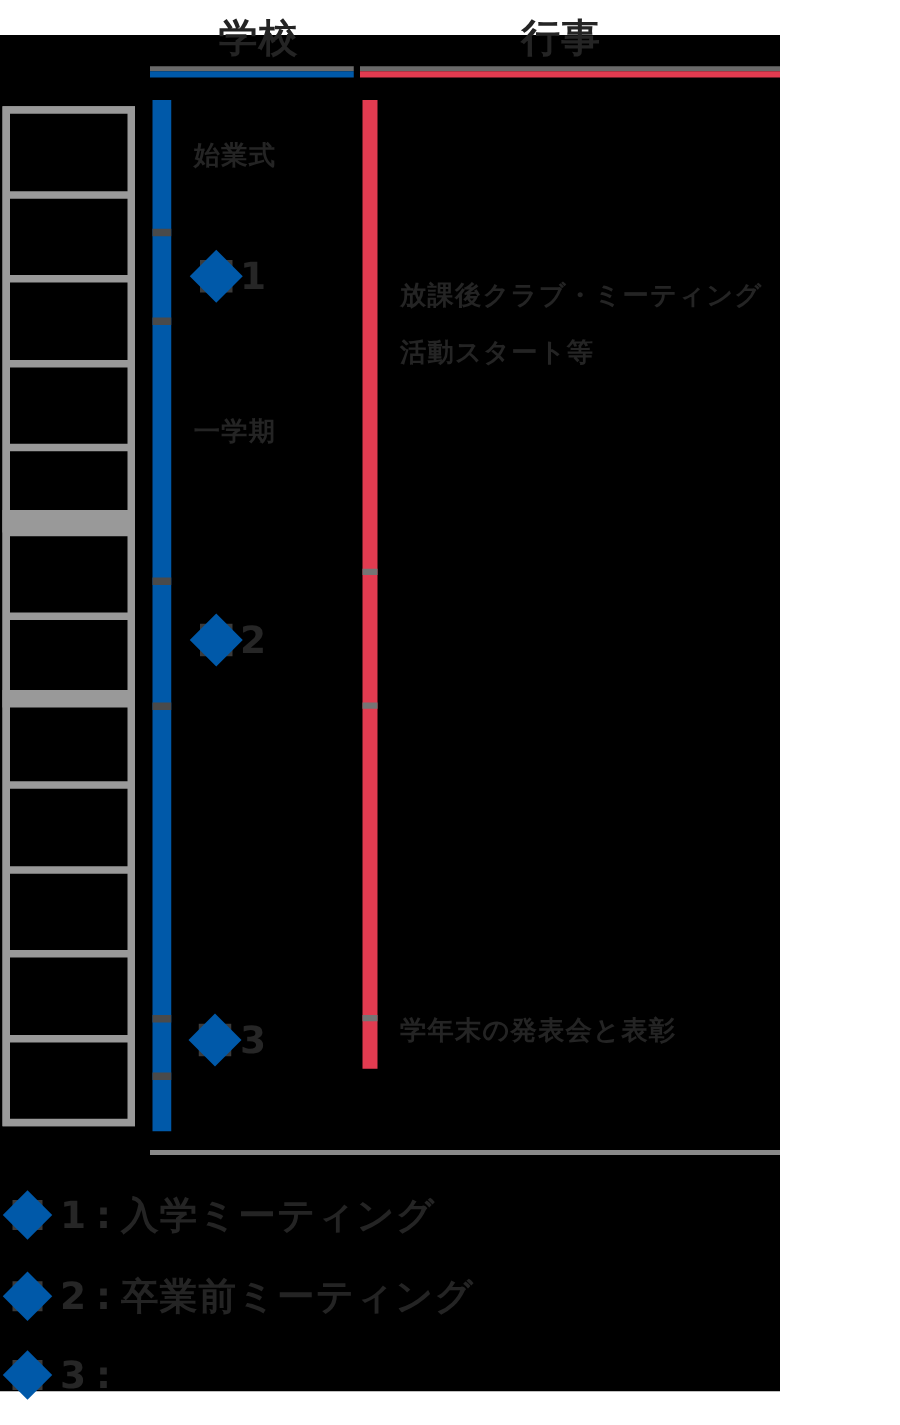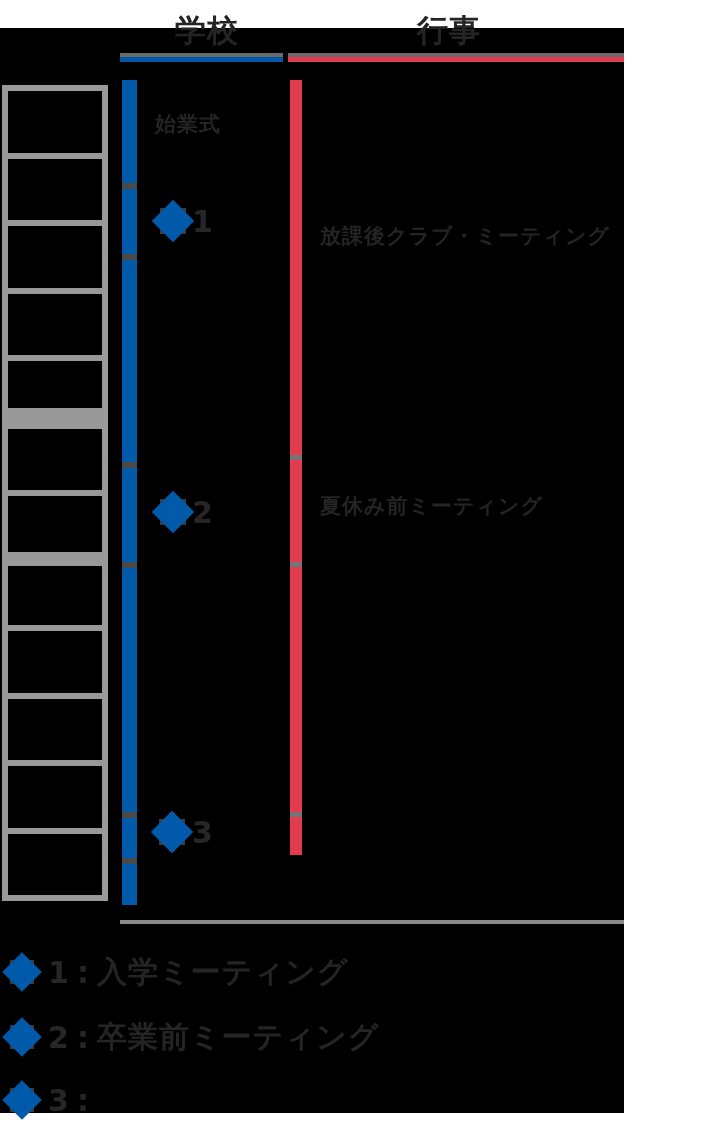--- a/index.html
+++ b/index.html
@@ -98,41 +98,43 @@
   <div class="notch-b" style="top:562px"></div>
   <div class="notch-b" style="top:812px"></div>
   <div class="notch-b" style="top:858px"></div>
 
   <div id="bar-red"></div>
   <div class="notch-r" style="top:455px"></div>
   <div class="notch-r" style="top:562px"></div>
   <div class="notch-r" style="top:812px"></div>
 
   <div class="dark-text" style="left:155px; top:110px">始業式</div>
+  <div class="dark-text" style="left:155px; top:331px">一学期</div>
 
   <div class="diamond" style="left:151px; top:199px">
     <span class="d-back"></span>
     <span class="d-front"></span>
   </div>
   <div class="marker-num" style="left:192px; top:204px">1</div>
 
   <div class="diamond" style="left:151px; top:490px">
     <span class="d-back"></span>
     <span class="d-front"></span>
   </div>
   <div class="marker-num" style="left:192px; top:495px">2</div>
 
   <div class="diamond" style="left:150px; top:810px">
     <span class="d-back"></span>
     <span class="d-front"></span>
   </div>
   <div class="marker-num" style="left:192px; top:815px">3</div>
 
   <div class="dark-text" style="left:320px; top:222px">放課後クラブ・ミーティング</div>
-  <div class="dark-text" style="left:320px; top:492px">夏休み前ミーティング</div>
+  <div class="dark-text" style="left:320px; top:268px">活動スタート等</div>
+  <div class="dark-text" style="left:320px; top:810px">学年末の発表会と表彰</div>
 
   <div id="divider"></div>
 
   <div id="legend1" class="legend-row">
     <span class="diamond">
       <span class="d-back"></span>
       <span class="d-front"></span>
     </span>
     <span class="legend-num">1</span>
     <span class="legend-sep">:</span>

